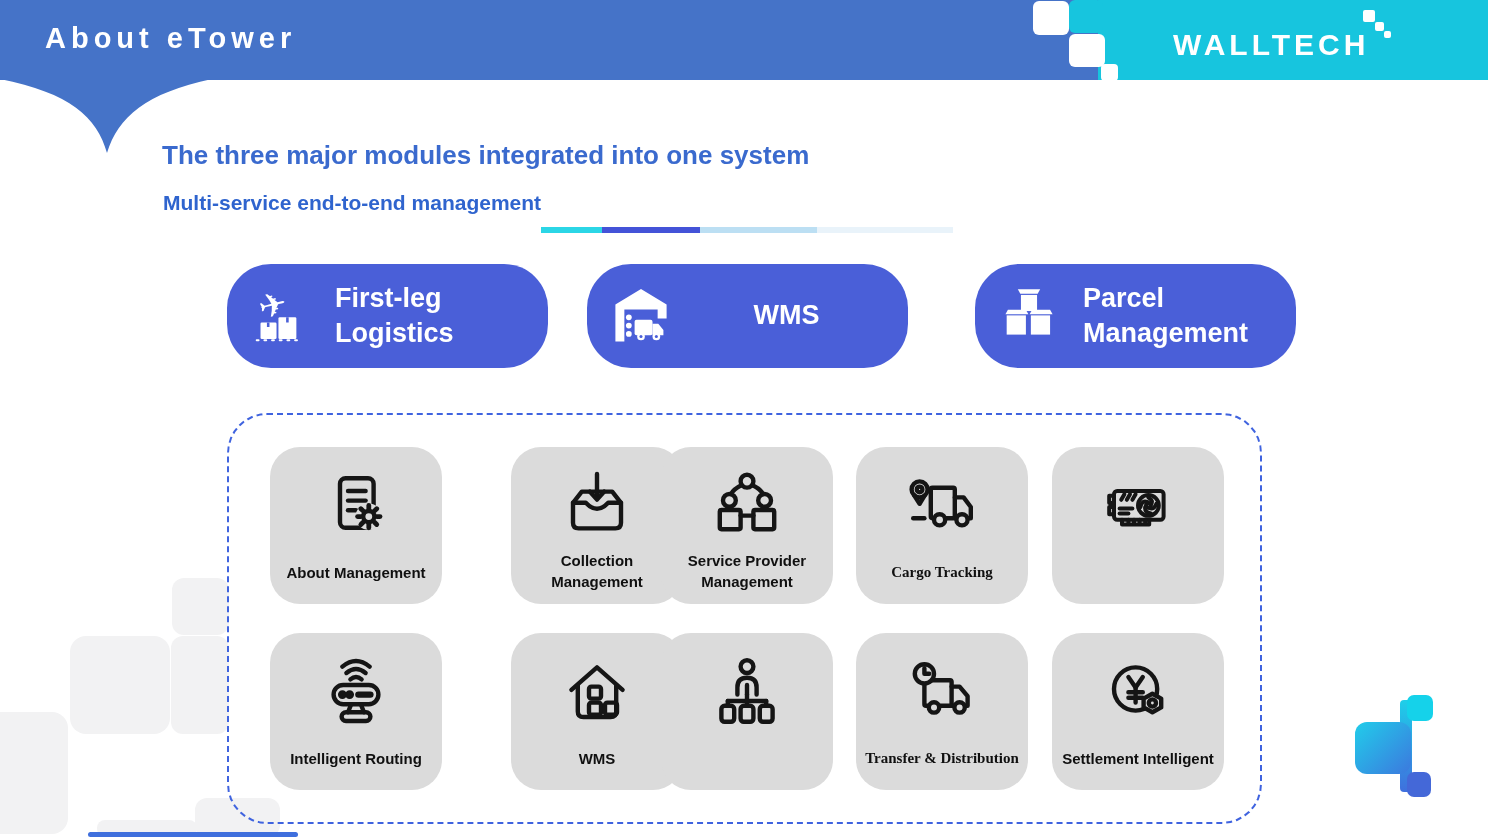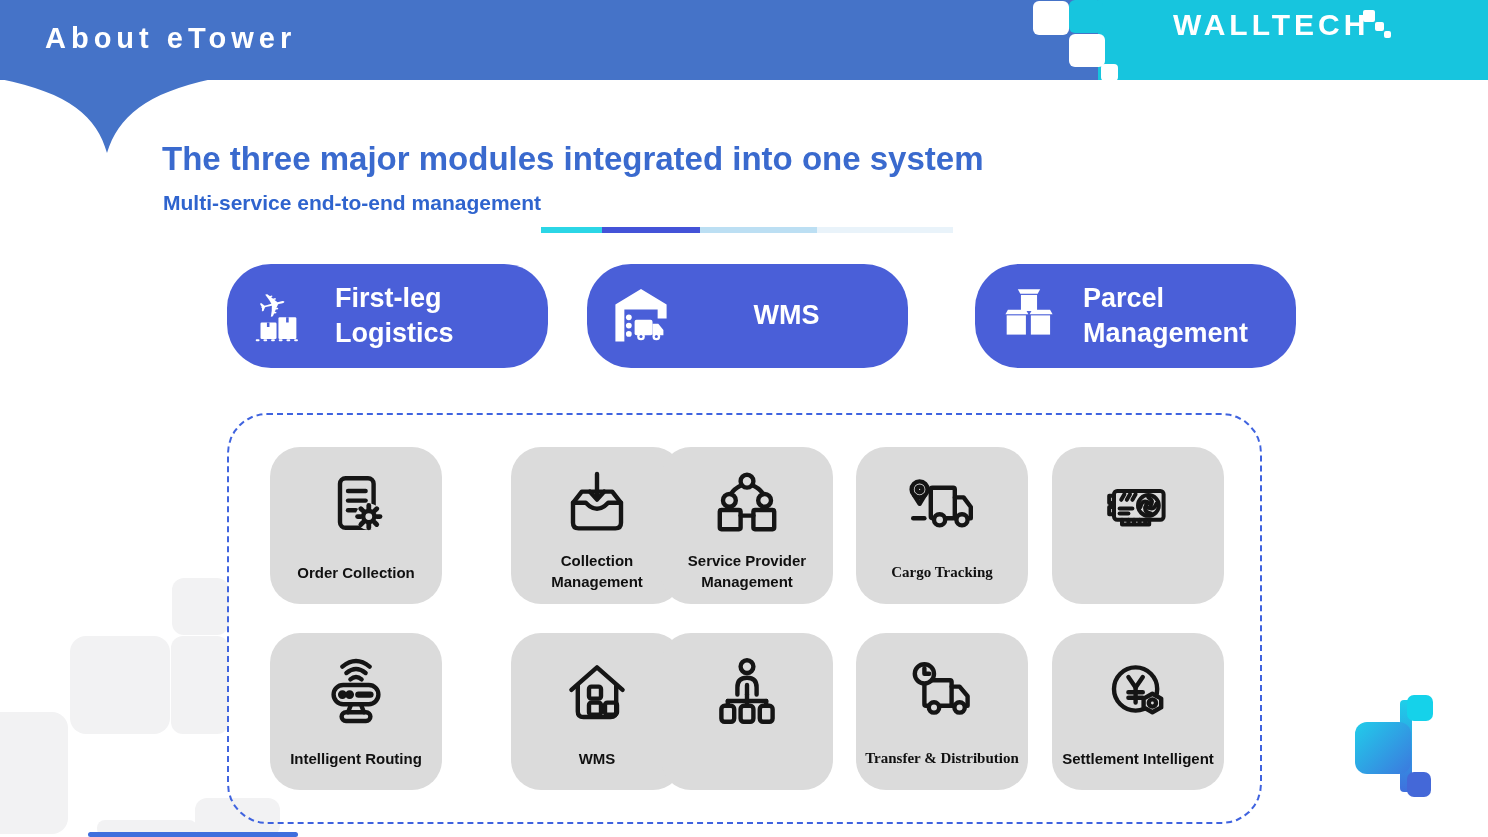--- a/index.html
+++ b/index.html
@@ -15,30 +15,30 @@
   .step-sq{position:absolute;border-radius:6px;}
   .sq-w1{left:1033px;top:1px;width:36px;height:34px;background:#fff;}
   .sq-c1{left:1069px;top:0;width:34px;height:33px;background:#17c5de;}
   .sq-w2{left:1069px;top:34px;width:36px;height:33px;background:#fff;}
   .sq-w3{left:1101px;top:64px;width:17px;height:17px;background:#fff;border-radius:4px;}
   .hdr-title{
     position:absolute;left:45px;top:22px;color:#fff;font-size:29px;font-weight:700;
     letter-spacing:5px;
   }
   .brand{
-    position:absolute;left:1173px;top:8px;color:#fff;font-size:30px;font-weight:700;
+    position:absolute;left:1173px;top:28px;color:#fff;font-size:30px;font-weight:700;
     letter-spacing:4px;
   }
   .brand-px{position:absolute;background:#fff;border-radius:2px;}
   .bpx1{left:1363px;top:10px;width:12px;height:12px;}
   .bpx2{left:1375px;top:22px;width:9px;height:9px;}
   .bpx3{left:1384px;top:31px;width:7px;height:7px;}
   
   .title{
-    position:absolute;left:162px;top:140px;color:#3a6ace;font-size:33px;font-weight:700;
+    position:absolute;left:162px;top:140px;color:#3a6ace;font-size:26px;font-weight:700;
   }
   .subtitle{
     position:absolute;left:163px;top:191px;color:#2f64ce;font-size:21px;font-weight:700;
   }
   .segbar{position:absolute;left:541px;top:227px;height:6px;display:flex;}
   .segbar div{height:6px;}
   
   .mod-btn{
     position:absolute;top:264px;height:104px;width:321px;background:#4a5fd8;
     border-radius:44px;display:flex;align-items:center;color:#fff;
@@ -181,21 +181,21 @@
           <line x1="73.1" y1="69.1" x2="75.9" y2="71.9"></line>
         <line x1="66" y1="72" x2="66" y2="76"></line>
           <line x1="58.9" y1="69.1" x2="56.1" y2="71.9"></line>
         <line x1="56" y1="62" x2="52" y2="62"></line>
           <line x1="58.9" y1="54.9" x2="56.1" y2="52.1"></line>
         <line x1="66" y1="52" x2="66" y2="48"></line>
           <line x1="73.1" y1="54.9" x2="75.9" y2="52.1"></line>
       </g>
     </svg>
   </div>
-  <div class="c-label">Order Collection</div>
+  <div class="c-label">About Management</div>
 </div>
 
 <div class="card r1 c2">
   <div class="c-icon">
     <svg width="80" height="80" viewBox="0 0 100 100" fill="none" stroke="#151515" stroke-width="5.5" stroke-linecap="round" stroke-linejoin="round">
       <path d="M20,46 L31,32 H69 L80,46 V71 q0,7 -7,7 H27 q-7,0 -7,-7 Z"></path>
       <path d="M20,46 H36 q14,15 28,0 H80"></path>
       <line x1="50" y1="10" x2="50" y2="40"></line>
       <polyline points="41,32 50,42 59,32"></polyline>
     </svg>

